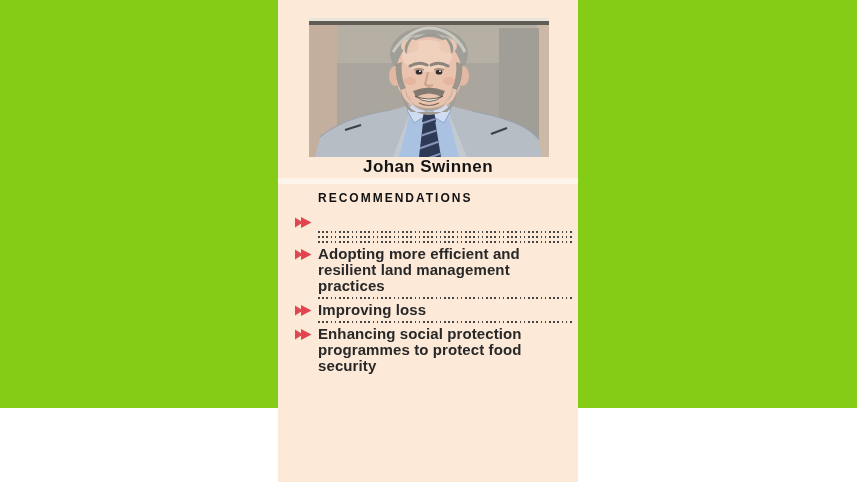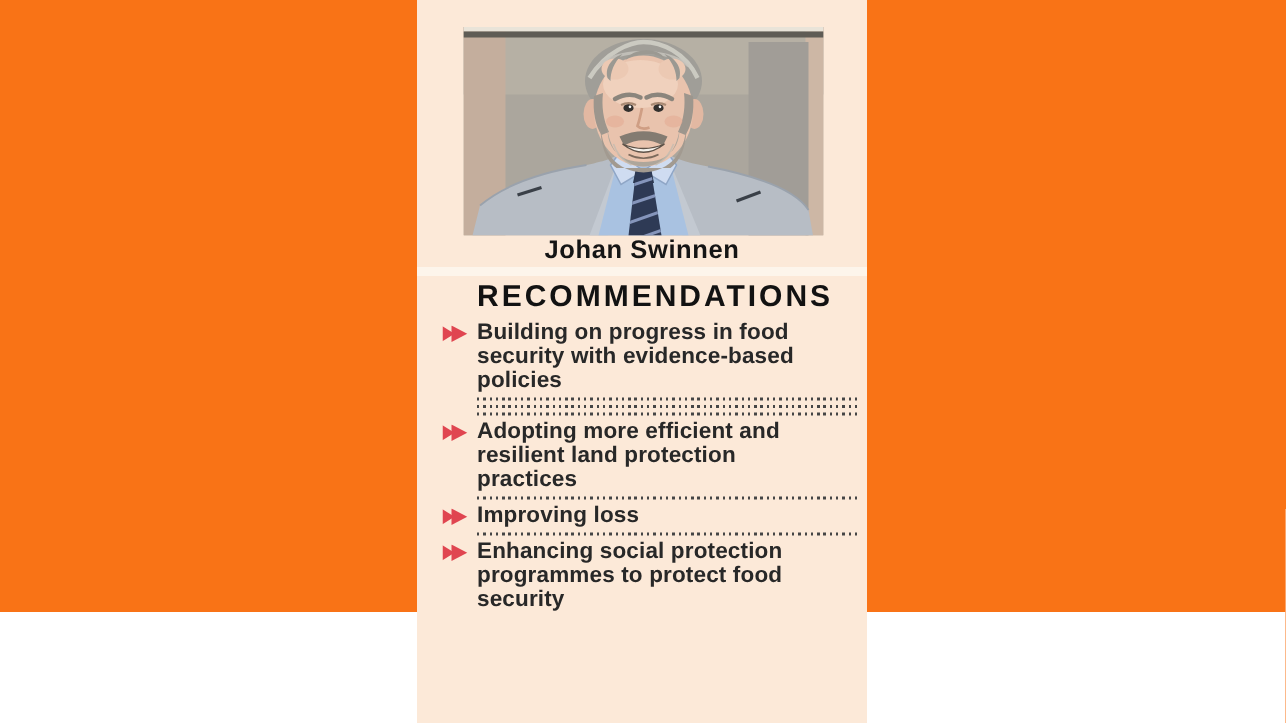--- a/index.html
+++ b/index.html
@@ -2,40 +2,40 @@
 <html><head>
 <meta charset="utf-8">
 <style>
   html,body{margin:0;padding:0;}
   body{
     width:857px;height:482px;overflow:hidden;
     background:#ffffff;
     font-family:"Liberation Sans","DejaVu Sans",sans-serif;
     position:relative;
   }
-  .page{position:relative;width:857px;height:408px;background:#f97316;}
+  .page{position:relative;width:857px;height:408px;background:#84cc16;}
   .panel{
     position:absolute;left:278px;top:0;width:300px;height:482px;
     background:#fce9d8;
   }
   .photo-wrap{
     margin:18px 0 0 31px;width:240px;height:139px;display:block;
   }
   .photo-wrap svg{display:block;}
   .caption{
     margin-top:2px;text-align:center;
     font-size:17px;font-weight:700;color:#151515;letter-spacing:0.4px;
     line-height:16px;
   }
   .divider-strip{
     margin-top:3px;width:100%;height:6px;background:#fdf5eb;
   }
   .rec-heading{
     margin:5px 5px 6px 40px;
-    font-size:20px;font-weight:700;color:#121212;letter-spacing:2px;
+    font-size:12px;font-weight:700;color:#121212;letter-spacing:2px;
     line-height:19px;
   }
   .rec-list{padding:0 5px 0 17px;}
   .rec-item{display:flex;align-items:flex-start;}
   .rec-marker{flex:0 0 17px;margin:3px 6px 0 0;}
   .rec-text{
     font-size:15px;font-weight:600;color:#282828;line-height:16px;
     letter-spacing:0.1px;white-space:pre-line;
   }
   .rec-sep{
@@ -151,37 +151,34 @@
 
     <div class="rec-heading">RECOMMENDATIONS</div>
 
     <div class="rec-list">
 
       <div class="rec-item">
         <svg class="rec-marker" width="17" height="11" viewBox="0 0 17 11">
             <polygon points="0,0.5 8,5.5 0,10.5" fill="#e04550"></polygon>
             <polygon points="6,0 16.5,5.5 6,11" fill="#e04550"></polygon>
           </svg>
-        <div class="rec-text">Building on progress in food
-security with evidence-based
-policies</div>
       </div>
       <div class="rec-sep"></div>
 
       <div class="rec-sep"></div>
 
       <div class="rec-sep"></div>
 
       <div class="rec-item">
         <svg class="rec-marker" width="17" height="11" viewBox="0 0 17 11">
             <polygon points="0,0.5 8,5.5 0,10.5" fill="#e04550"></polygon>
             <polygon points="6,0 16.5,5.5 6,11" fill="#e04550"></polygon>
           </svg>
         <div class="rec-text">Adopting more efficient and
-resilient land protection
+resilient land management
 practices</div>
       </div>
       <div class="rec-sep"></div>
 
       <div class="rec-item">
         <svg class="rec-marker" width="17" height="11" viewBox="0 0 17 11">
             <polygon points="0,0.5 8,5.5 0,10.5" fill="#e04550"></polygon>
             <polygon points="6,0 16.5,5.5 6,11" fill="#e04550"></polygon>
           </svg>
         <div class="rec-text">Improving loss</div>

